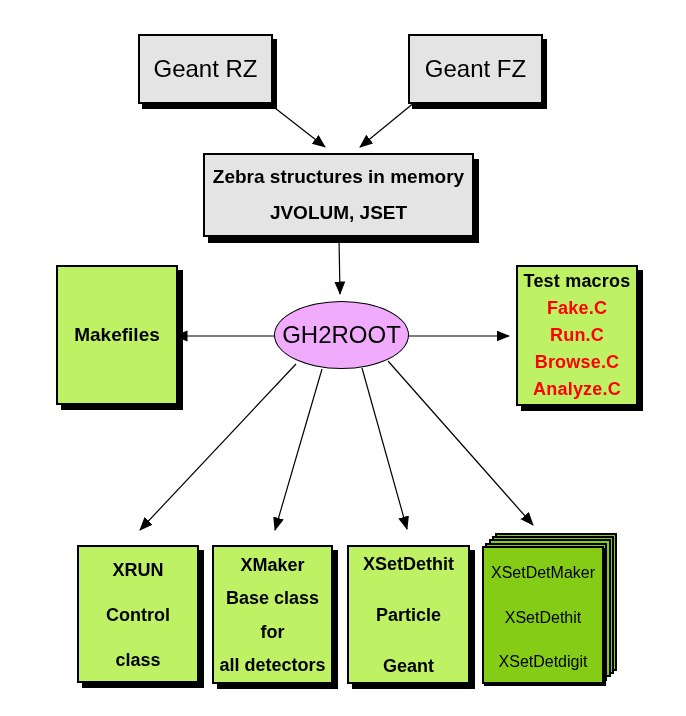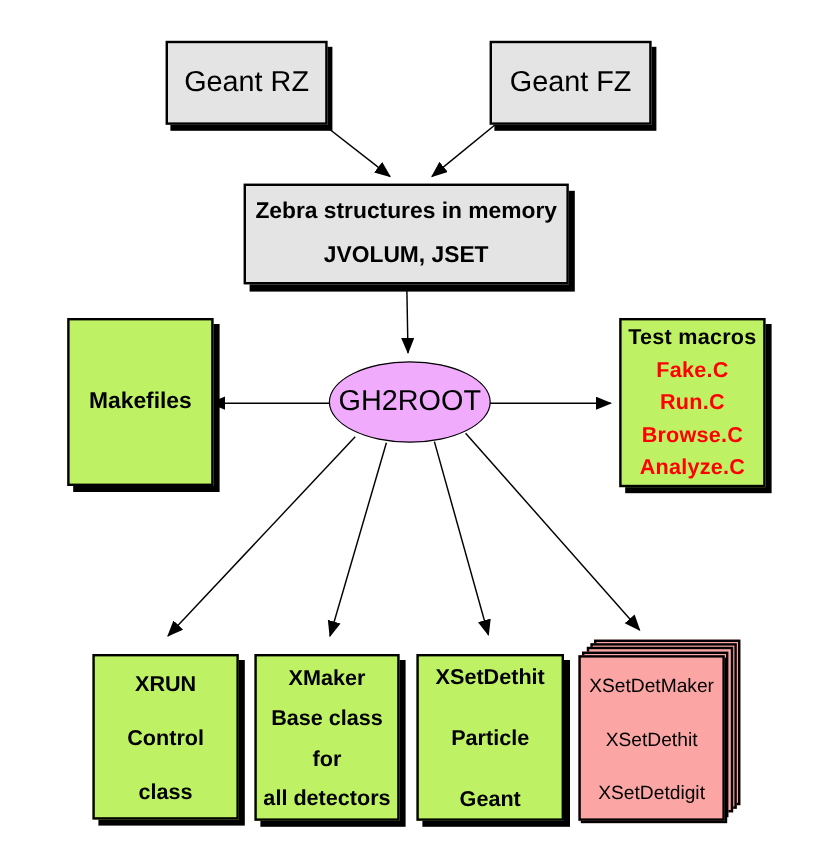--- a/index.html
+++ b/index.html
@@ -40,21 +40,21 @@
               padding:12px 0 10px 0; }
   #xmaker   { left:212px; top:545px; width:121px; height:139px;
               font-size:18px; font-weight:bold; line-height:22px;
               padding:7px 0 6px 0; }
   #gparticle{ left:347px; top:545px; width:123px; height:139px;
               font-size:18px; font-weight:bold; line-height:22px;
               padding:6px 0 5px 0; }
 
   .stack-page {
     position:absolute; box-sizing:border-box; width:122px; height:138px;
-    border:2px solid #000; background:#fca5a5; z-index:2;
+    border:2px solid #000; background:#84cc16; z-index:2;
   }
   #stack-front {
     left:482px; top:546px;
     display:flex; flex-direction:column; align-items:center;
     justify-content:space-between; text-align:center; white-space:nowrap;
     font-size:16px; line-height:19px; padding:15px 0 11px 0;
     box-shadow:2px 2px 0 #000;
   }
   #ellipse {
     position:absolute; left:274px; top:301px; width:135px; height:68px;

